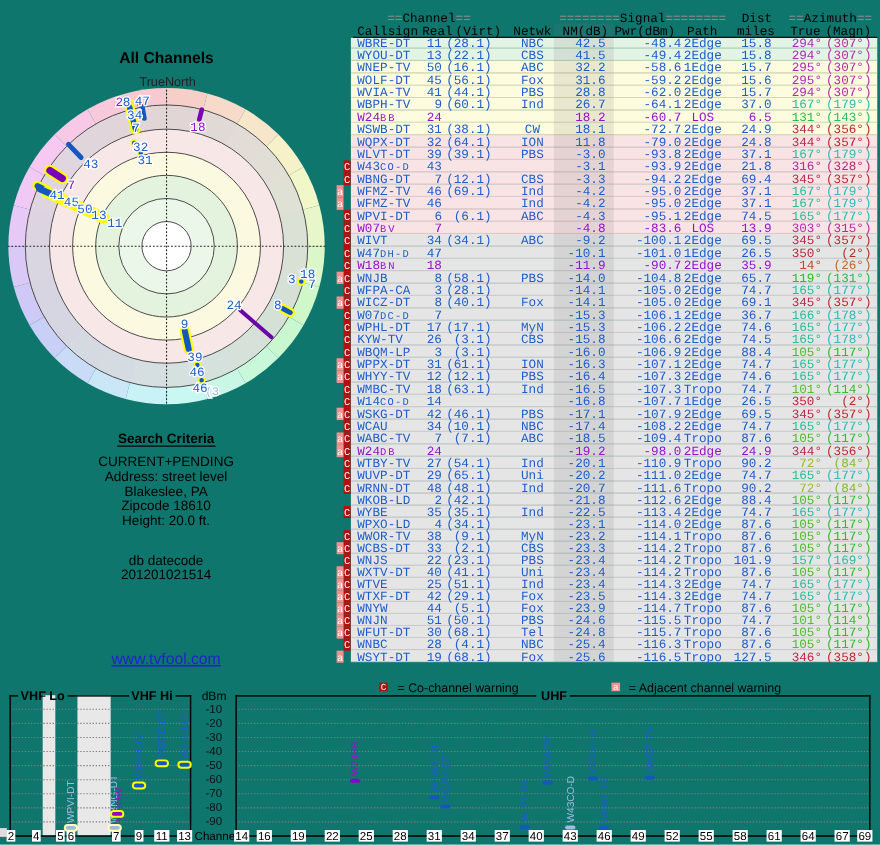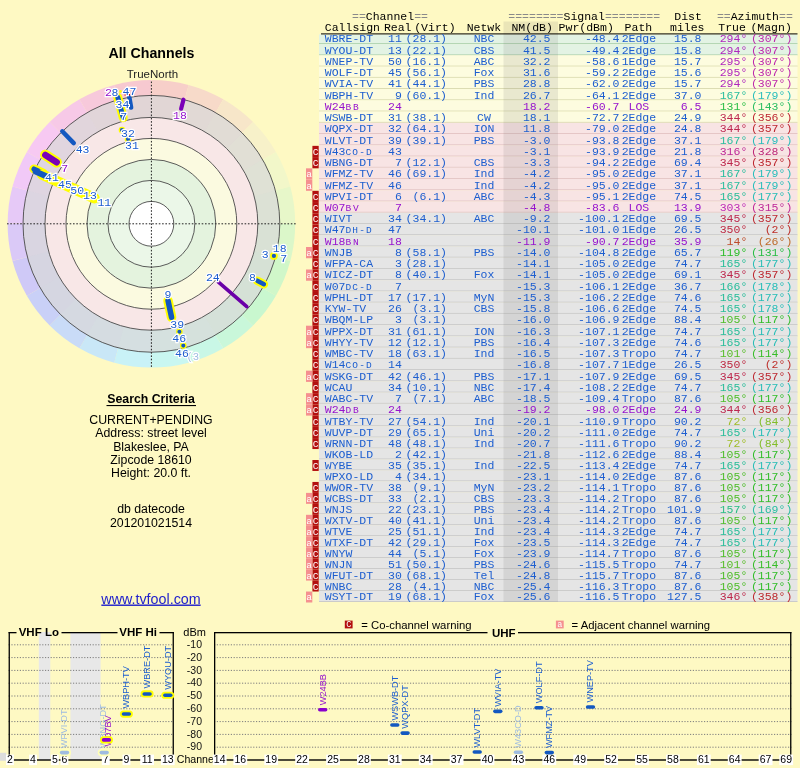--- a/index.html
+++ b/index.html
@@ -1,14 +1,14 @@
 <!DOCTYPE html>
 <html><head><meta charset="utf-8"><style>
 html,body{margin:0;padding:0;background:#fff}
-#page{position:relative;width:800px;height:768px;background:#fef9c3;overflow:hidden}
+#page{position:relative;width:800px;height:768px;background:#0f766e;overflow:hidden}
 </style></head><body>
 <div id="page"><svg width="800" height="768" viewBox="0 0 800 768">
 <rect x="319.0" y="34.40" width="478.5" height="9.69" fill="#e3f3e4"></rect>
 <rect x="319.0" y="43.19" width="478.5" height="0.9" fill="#a9cfa9"></rect>
 <rect x="319.0" y="44.09" width="478.5" height="11.24" fill="#e3f3e4"></rect>
 <rect x="319.0" y="54.43" width="478.5" height="0.9" fill="#a9cfa9"></rect>
 <rect x="319.0" y="55.33" width="478.5" height="11.24" fill="#fdfcdf"></rect>
 <rect x="319.0" y="65.67" width="478.5" height="0.9" fill="#d6d6ab"></rect>
 <rect x="319.0" y="66.57" width="478.5" height="11.24" fill="#fdfcdf"></rect>
 <rect x="319.0" y="76.91" width="478.5" height="0.9" fill="#d6d6ab"></rect>

